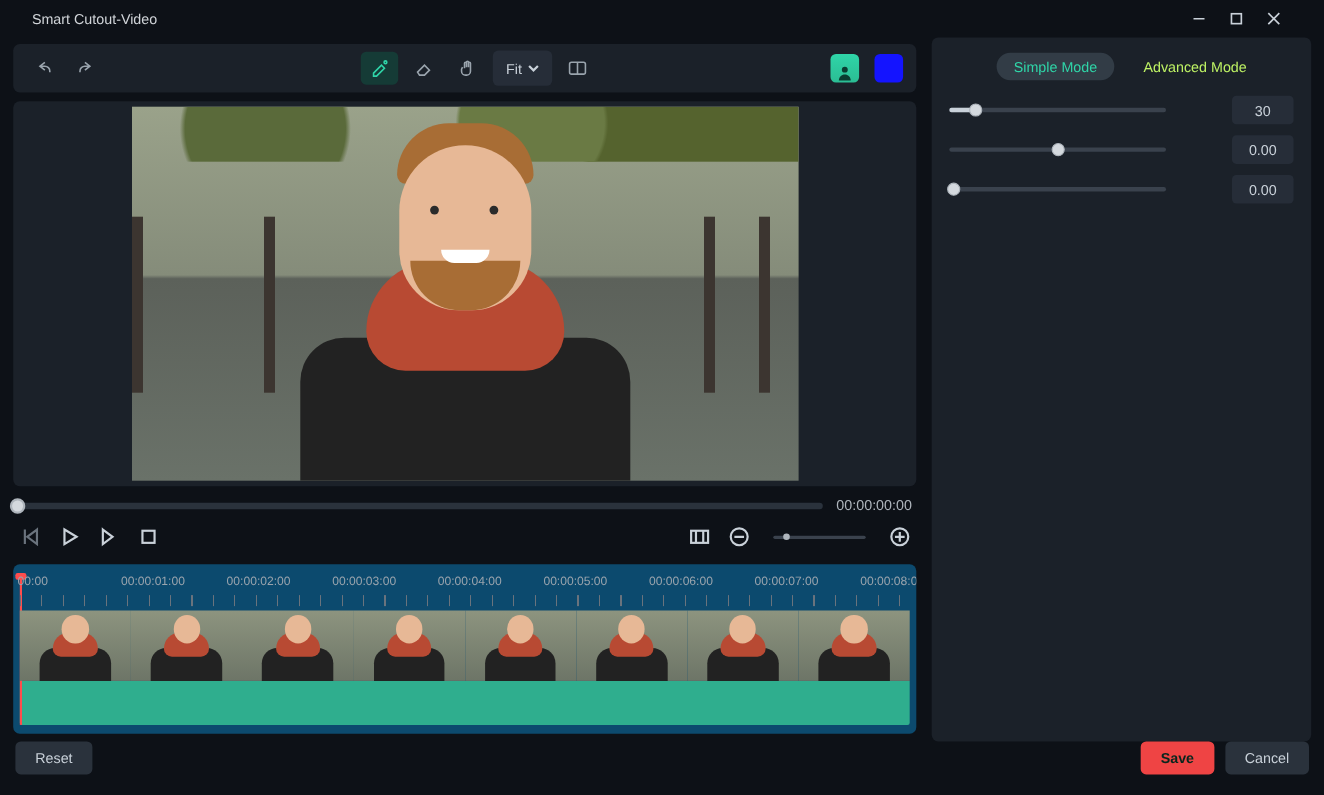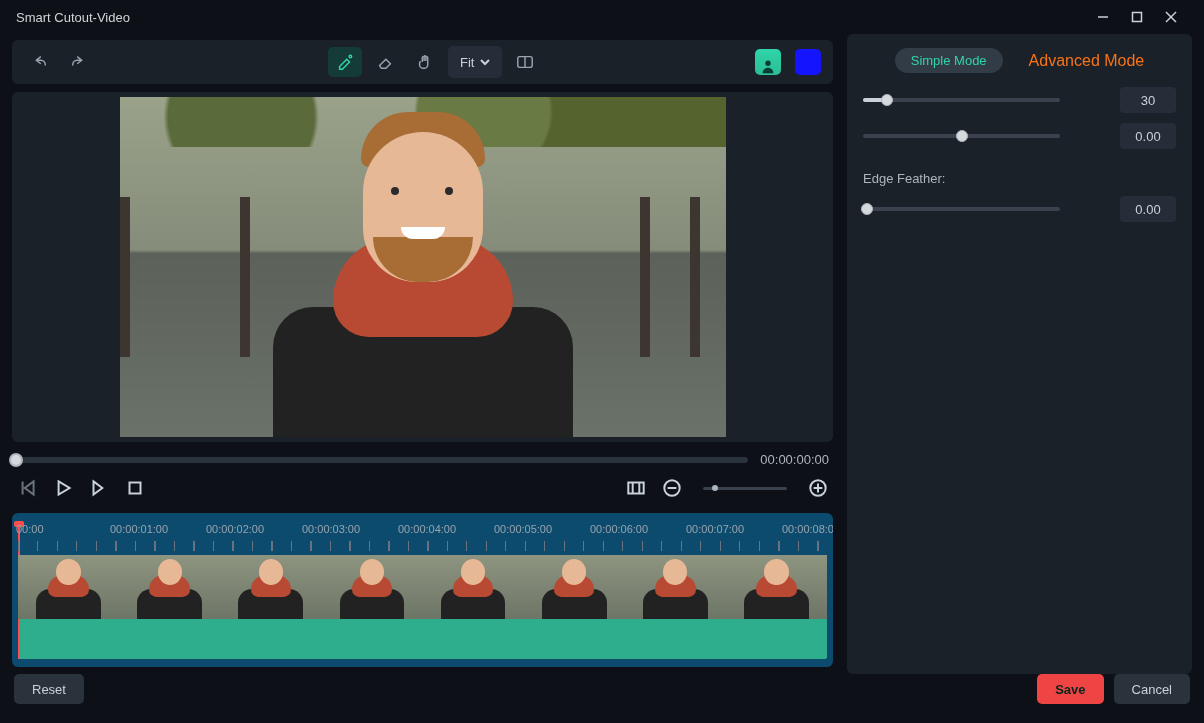--- a/index.html
+++ b/index.html
@@ -6,21 +6,21 @@
   body {
     background: #0d1117;
     font-family: -apple-system, "Segoe UI", Arial, sans-serif;
     color: #c9d1d9;
     width: 1204px;
     height: 723px;
     overflow: hidden;
   }
   .titlebar {
     display: flex; align-items: center;
-    height: 34px; padding: 0 16px;
+    height: 34px; padding: 0 29px;
     font-size: 13px; color: #d0d4d8;
   }
   .titlebar .spacer { flex: 1; }
   .winbtn { width: 34px; height: 34px; display: flex; align-items: center; justify-content: center; color:#c9d1d9; }
   .winbtn svg { width: 12px; height: 12px; stroke: currentColor; stroke-width: 1.5; fill:none; }
 
   .content {
     display: flex;
     height: 640px; 
     gap: 14px;
@@ -191,21 +191,21 @@
   .audio-band{
     margin:0 6px; height:40px; background:#2fae8e; border-radius:0 0 2px 2px;
   }
 
   
   .mode-tabs{ display:flex; gap:26px; align-items:center; justify-content:center; margin-bottom:14px;}
   .mode-pill{
     background:#323c46; color:#2fd5a8; font-size:13px;
     padding:5px 16px; border-radius:14px;
   }
-  .mode-alt{ color:#f97316; font-size:16px; }
+  .mode-alt{ color:#bef264; font-size:13px; }
 
   .highlight-box{
     border:3px solid #e11d1d;
     padding:14px 8px;
     display:flex; flex-direction:column; align-items:center;
     gap:12px;
   }
   .cutout-btn{
     width:52px;height:48px;border-radius:8px;background:#313a44;
     display:flex;align-items:center;justify-content:center;
@@ -475,21 +475,20 @@
       <div class="valbox">30</div>
     </div>
 
     <div class="param-row">
       <div class="slider">
         <div class="knob" style="left:50%"></div>
       </div>
       <div class="valbox">0.00</div>
     </div>
 
-    <div class="param-label">Edge Feather:</div>
     <div class="param-row">
       <div class="slider">
         <div class="knob" style="left:2%"></div>
       </div>
       <div class="valbox">0.00</div>
     </div>
   </div>
 </div>
 
 <div class="footer">

